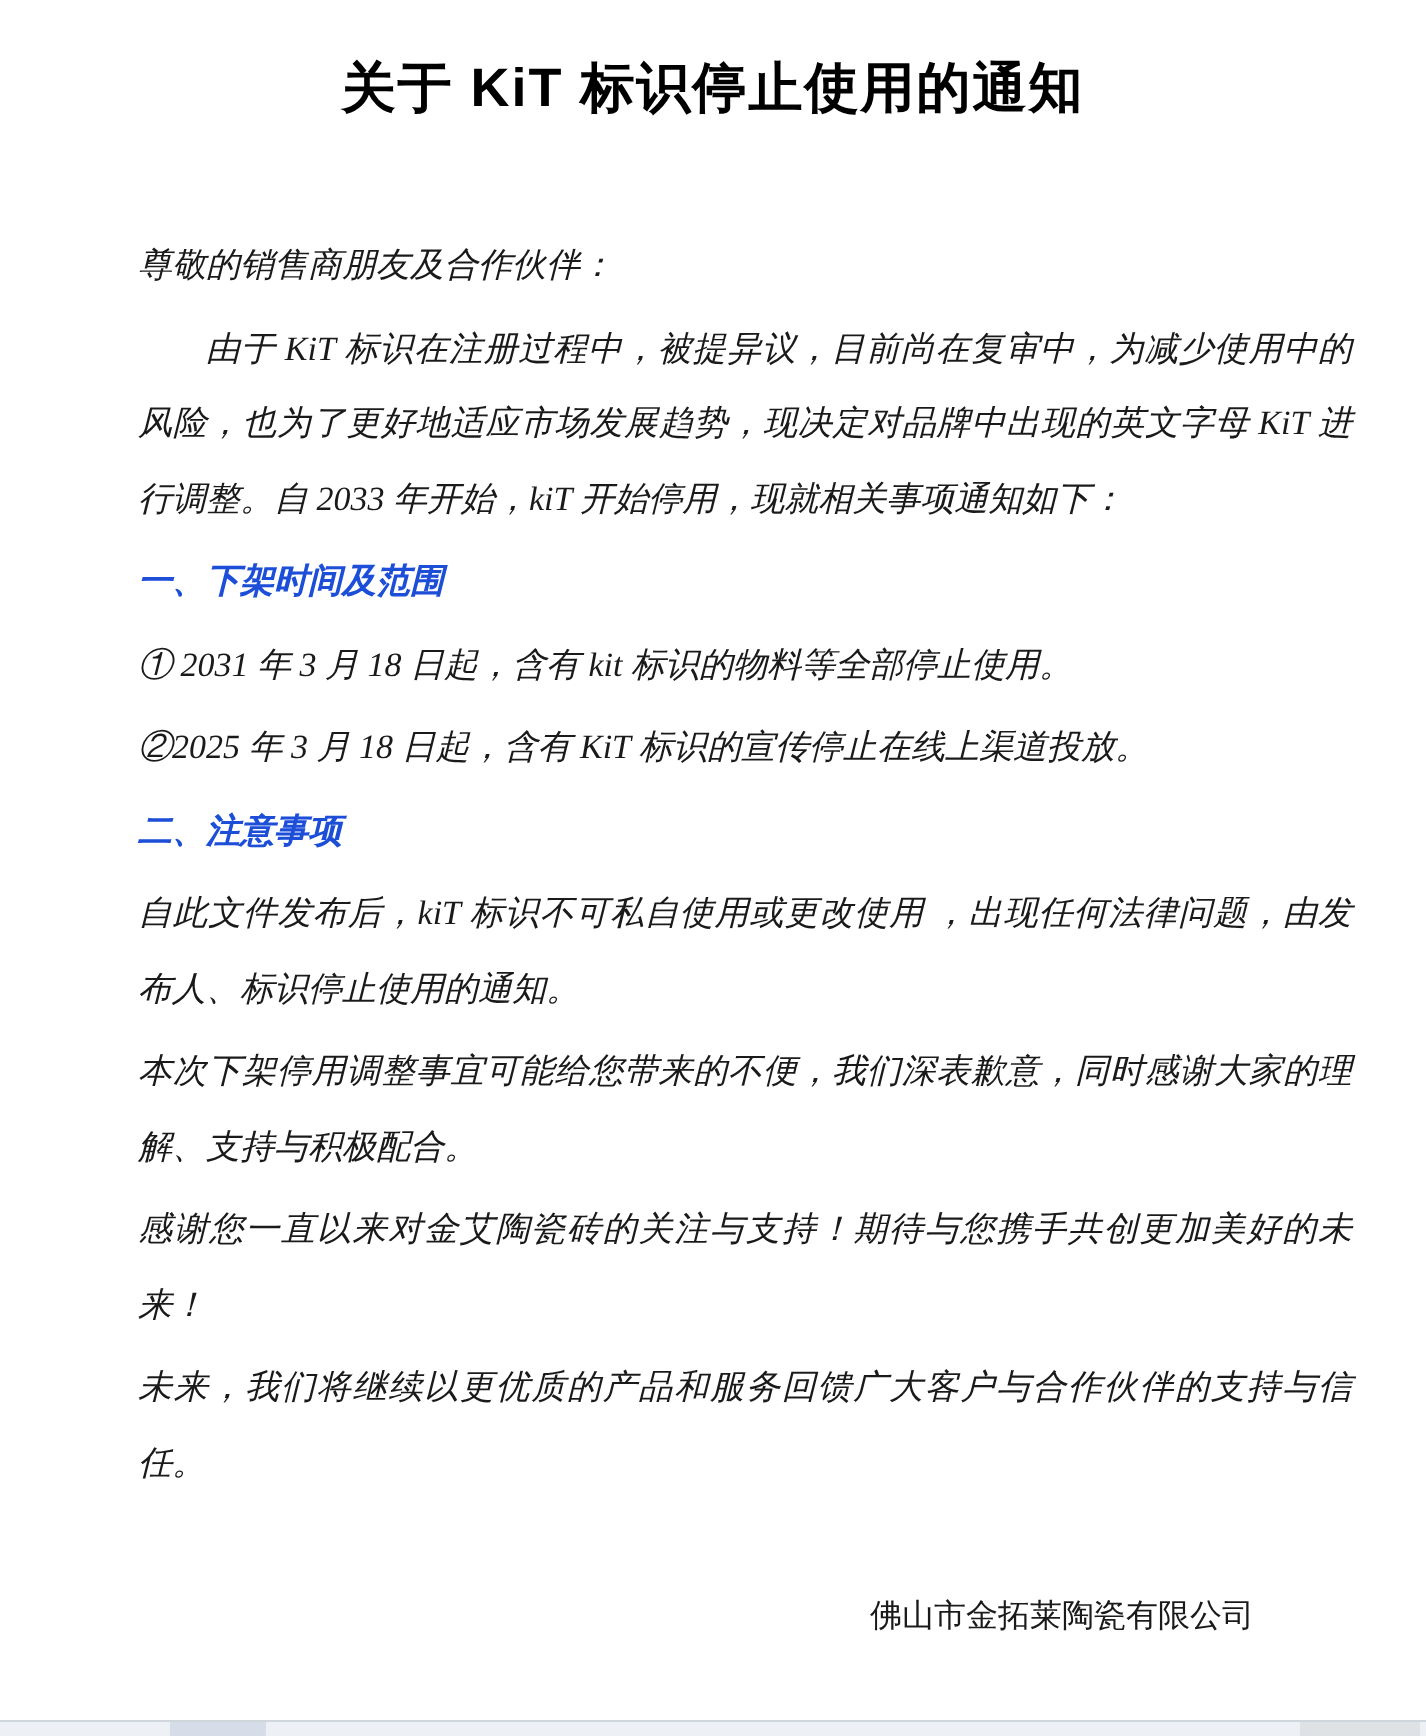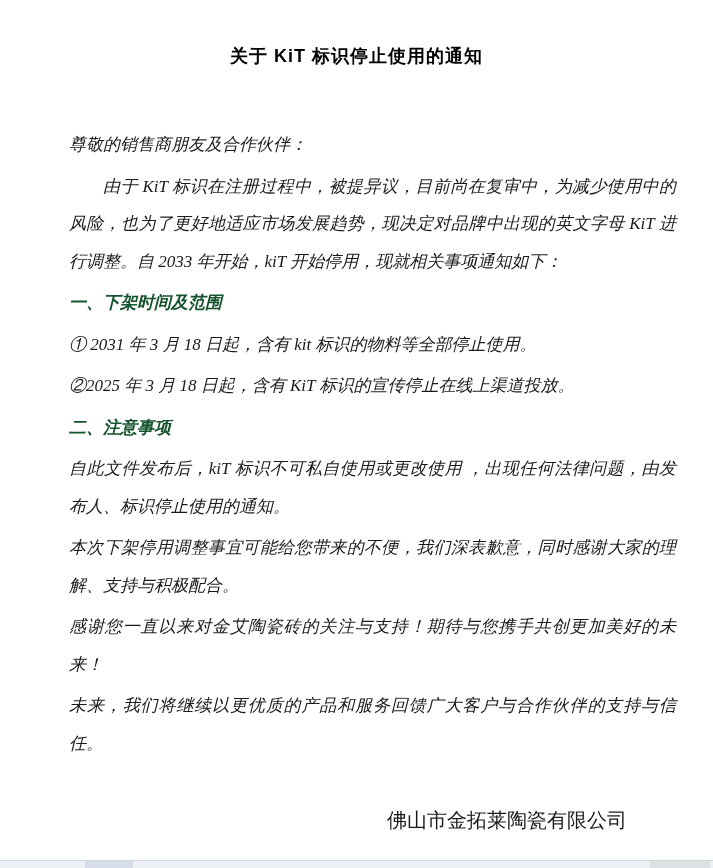--- a/index.html
+++ b/index.html
@@ -8,48 +8,48 @@
     width: 713px;
     height: 868px;
     margin: 0 auto;
     background: #ffffff;
     overflow: hidden;
     font-family: "Liberation Serif", serif;
     color: #1a1a1a;
   }
   .title {
     margin: 0;
-    padding-top: 36px;
+    padding-top: 24px;
     text-align: center;
     font-family: "Liberation Sans", sans-serif;
     font-weight: bold;
-    font-size: 18px;
+    font-size: 27px;
     line-height: 40px;
     letter-spacing: 1px;
     color: #000000;
   }
   .content {
     margin: 50px 33px 0 65px;
     font-size: 17px;
     line-height: 37.5px;
     text-align: justify;
     text-justify: inter-ideograph;
   }
   .content p { margin: 4px; font-style: italic; }
   .indent { text-indent: 2em; }
   .heading {
     font-family: "Liberation Sans", sans-serif;
     font-weight: bold;
-    color: #14532d;
+    color: #1d4ed8;
   }
   .signature {
     width: fit-content;
     margin: 40px 53px 0 auto;
     text-align: center;
-    font-size: 20px;
+    font-size: 16px;
     line-height: 37.5px;
   }
   .signature div { white-space: nowrap; }
   .hscrollbar {
     position: absolute;
     left: 0;
     bottom: 0;
     width: 713px;
     height: 7px;
     border-top: 1px solid #cfd6dc;

